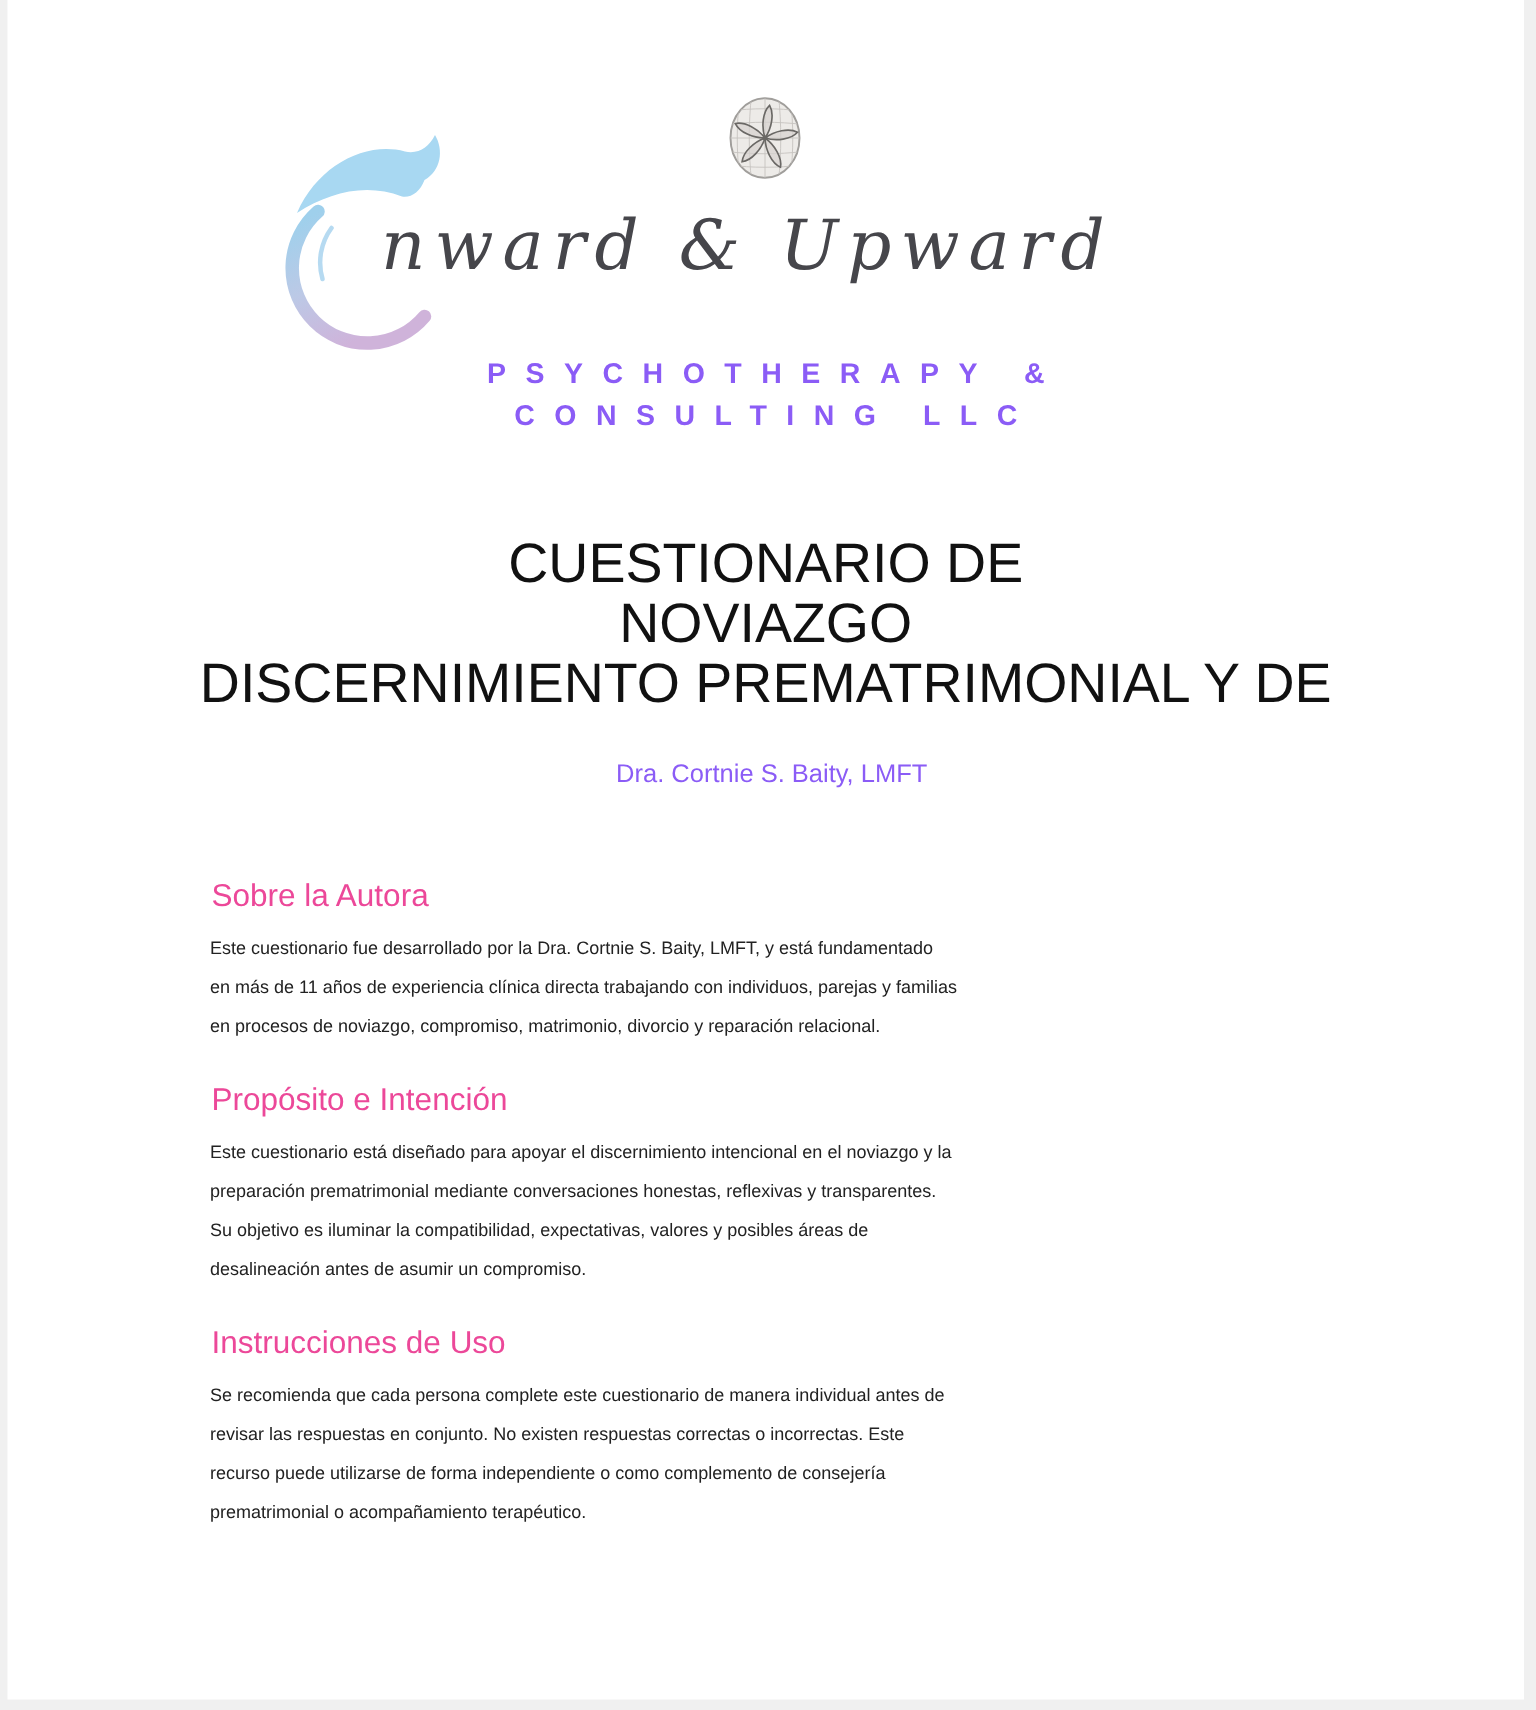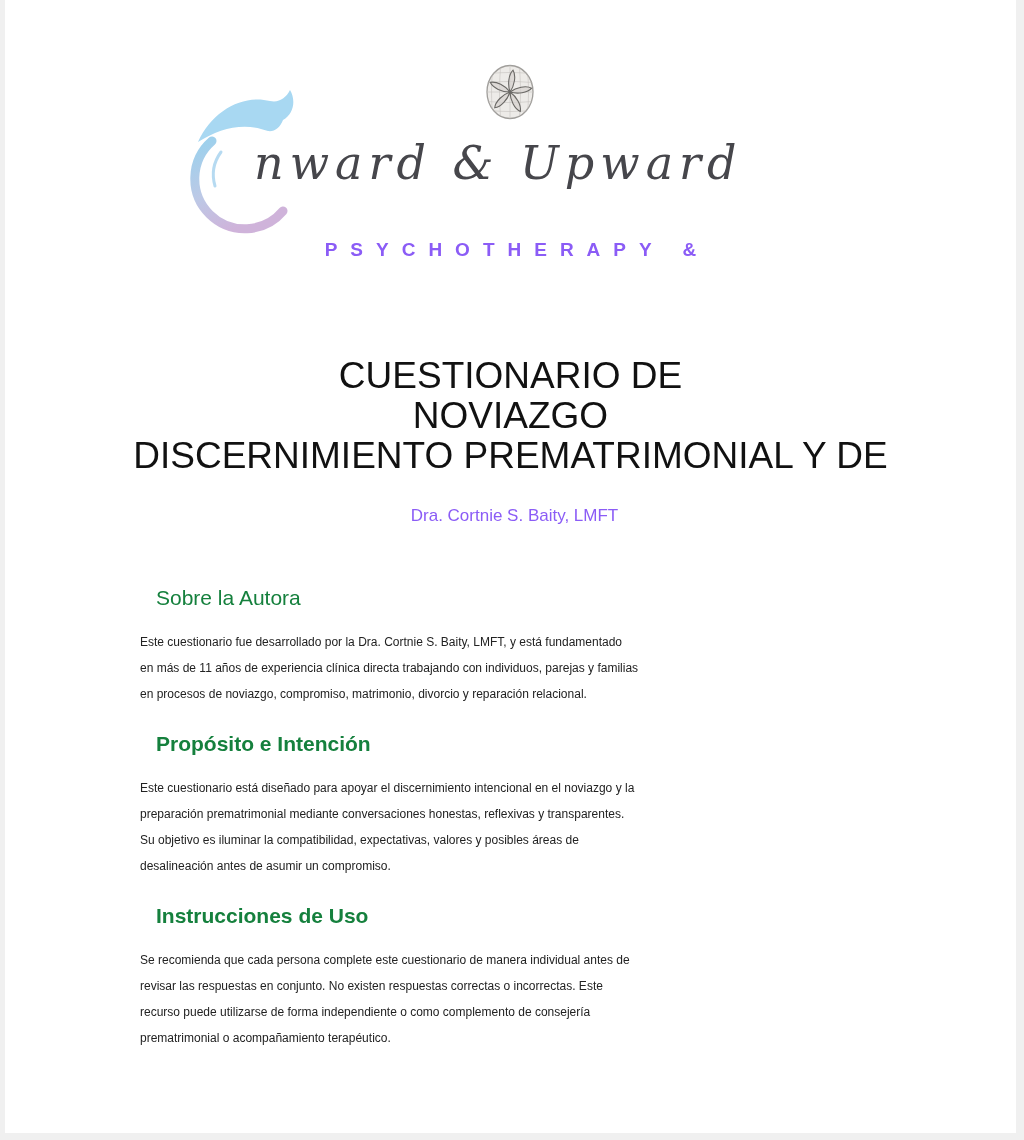--- a/index.html
+++ b/index.html
@@ -59,25 +59,25 @@
   }
   
   .content {
     position: absolute; left: 135px; top: 579px; width: 780px;
     color: #212121;
   }
   .content h2 {
     font-size: 21px;
     font-weight: 400;
     line-height: 30px;
-    margin: 16px;
-    color: #15803d;
+    margin: 1px;
+    color: #ec4899;
   }
   .content h2.h-first { margin-top: 4px; }
-  .content h2.h-next  { margin-top: 22px; font-weight: bold; }
+  .content h2.h-next  { margin-top: 22px; }
   .content p {
     font-size: 12px;
     line-height: 26px;
     margin: 6px 0 0 0;
     white-space: pre-line;
     color: #222222;
   }
 </style>
 </head>
 <body>
@@ -129,20 +129,21 @@
                C 58 36 34 42 12 56 Z"></path>
 
       <path d="M 26 55 A 50 50 0 1 0 97 125" fill="none" stroke="url(#arc-grad)" stroke-width="9" stroke-linecap="round"></path>
 
       <path d="M 35 66 A 39 39 0 0 0 29 100" fill="none" stroke="#a9d4ee" stroke-width="3" stroke-linecap="round" opacity="0.85"></path>
     </svg>
 
     <div class="script-text">nward &amp; Upward</div>
 
     <div class="caps caps1">PSYCHOTHERAPY &amp;</div>
+    <div class="caps caps2">CONSULTING LLC</div>
   </div>
 
   <div class="doc-title">
     <div>CUESTIONARIO DE</div>
     <div>NOVIAZGO</div>
     <div>DISCERNIMIENTO PREMATRIMONIAL Y DE</div>
   </div>
 
   <div class="byline">
     <div>Dra. Cortnie S. Baity, LMFT</div>

